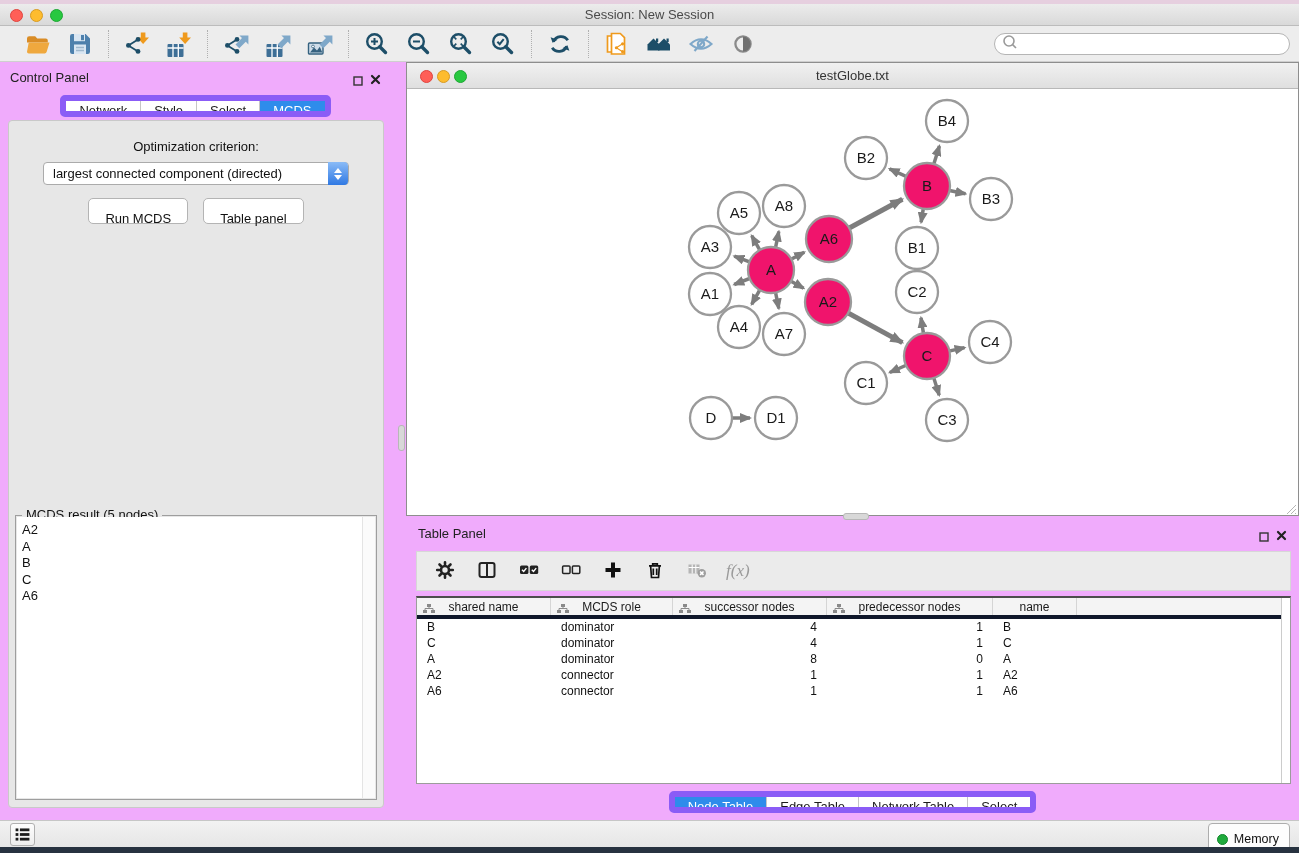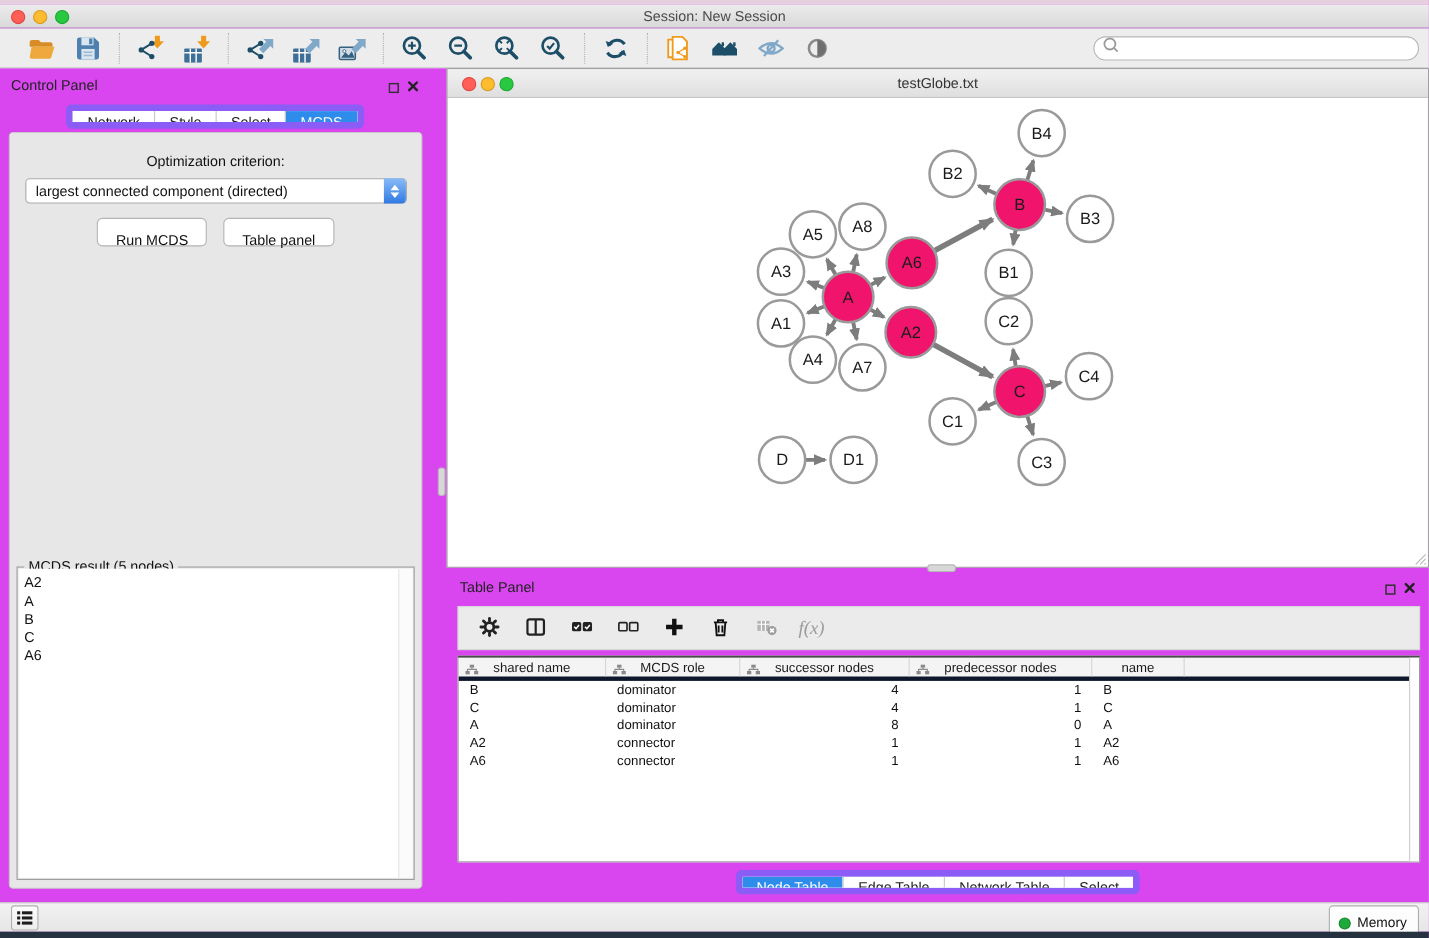--- a/index.html
+++ b/index.html
@@ -1,19 +1,19 @@
 <!DOCTYPE html>
 <html><head>
 <meta charset="utf-8">
 <style>
   * { margin:0; padding:0; box-sizing:border-box; }
   html,body { width:1299px; height:853px; overflow:hidden; }
   body { font-family:"Liberation Sans", sans-serif; background:#e9e9e9; position:relative; }
 
-  .app { position:absolute; inset:0; background:#d946ef; }
+  .app { position:absolute; inset:0; background:#f0abfc; }
 
   
   .top-strip { position:absolute; left:0; top:0; width:1299px; height:4px; background:#e6cfdf; }
   .titlebar { position:absolute; left:0; top:4px; width:1299px; height:22px;
     background:linear-gradient(#ececec,#d9d9d9); border-bottom:1px solid #bcbcbc; }
   .traffic { position:absolute; top:5px; width:13px; height:13px; border-radius:50%; }
   .t-red { left:10px; background:#ff5f57; border:1px solid #e0443e; }
   .t-yellow { left:30px; background:#febc2e; border:1px solid #d89b22; }
   .t-green { left:50px; background:#28c840; border:1px solid #1da733; }
   .win-title { position:absolute; left:0; right:0; top:3px; text-align:center;
@@ -46,21 +46,21 @@
   .tab-group { display:flex; border:6px solid #8b5cf6; border-radius:5px; overflow:hidden;
     background:#fff; height:22px; }
   .tab-btn { font-size:13px; color:#1c1c1c; background:#fff; border:none; cursor:pointer;
     padding:0 13px; border-left:1px solid #c6c6c6; line-height:20px; }
   .tab-btn:first-child { border-left:none; }
   .tab-btn.sel { background:#2e8ceb; color:#fff; }
 
   .cp-body { position:absolute; left:8px; top:58px; width:376px; height:688px;
     background:#e7e7e7; border:1px solid #c9c9c9; border-radius:4px; }
   .opt-label { margin-top:18px; text-align:center; font-size:13px; color:#111; }
-  .combo { position:relative; margin:8px auto 0; width:347px; height:23px; background:#fff;
+  .combo { position:relative; margin:8px auto 0; width:306px; height:23px; background:#fff;
     border:1px solid #ababab; border-radius:4px; cursor:pointer;
     font-size:13px; color:#111; line-height:21px; padding-left:9px; }
   .combo .cap { position:absolute; right:0; top:-1px; width:20px; height:23px;
     background:linear-gradient(#8abbf7,#3079e3); border-radius:0 4px 4px 0;
     display:flex; flex-direction:column; align-items:center; justify-content:center; gap:2px; }
   .cap .up, .cap .dn { width:0; height:0; border-left:4px solid transparent; border-right:4px solid transparent; }
   .cap .up { border-bottom:5px solid #fff; }
   .cap .dn { border-top:5px solid #fff; }
   .cp-buttons { margin-top:13px; display:flex; justify-content:center; gap:15px; }
   .push-btn { height:24px; padding:12px 16px; background:#fff; border:1px solid #b4b4b4;

